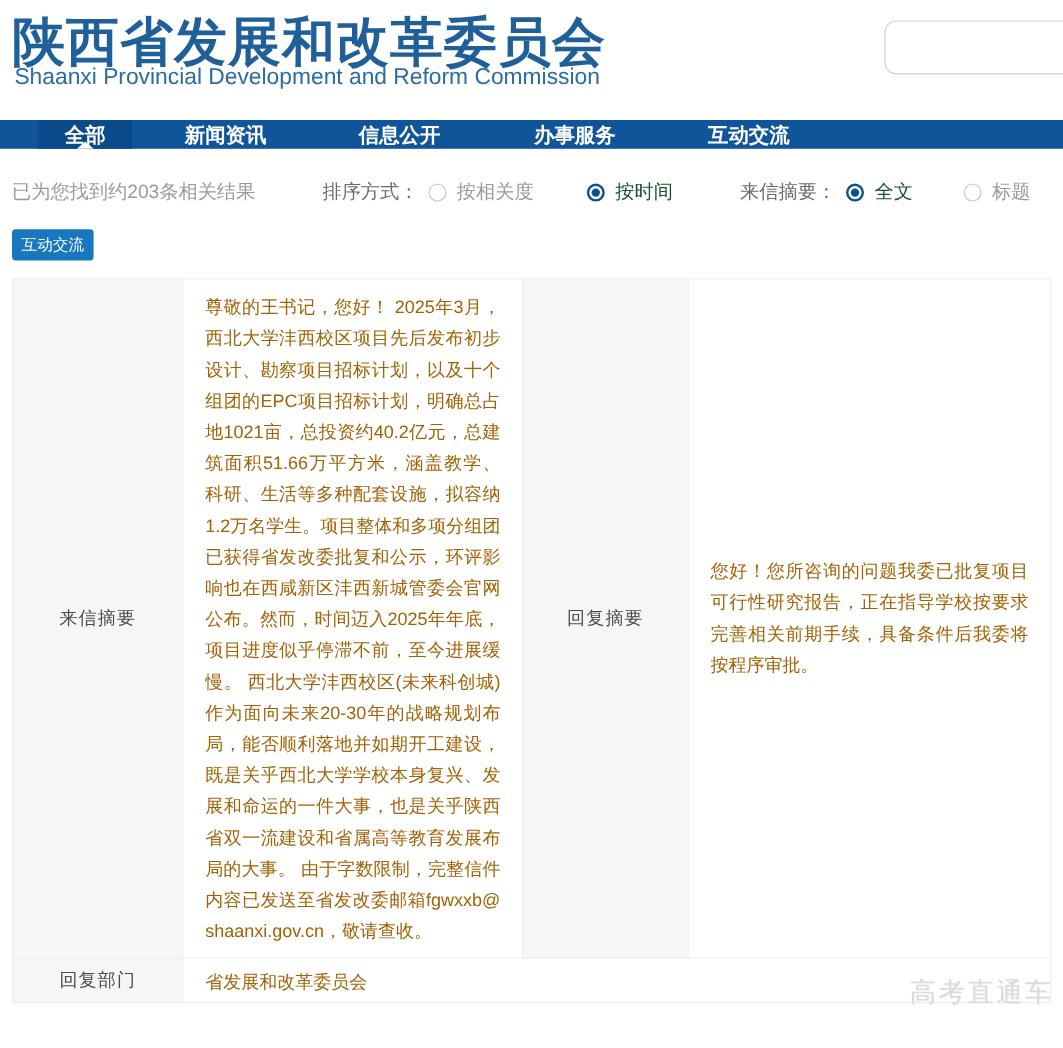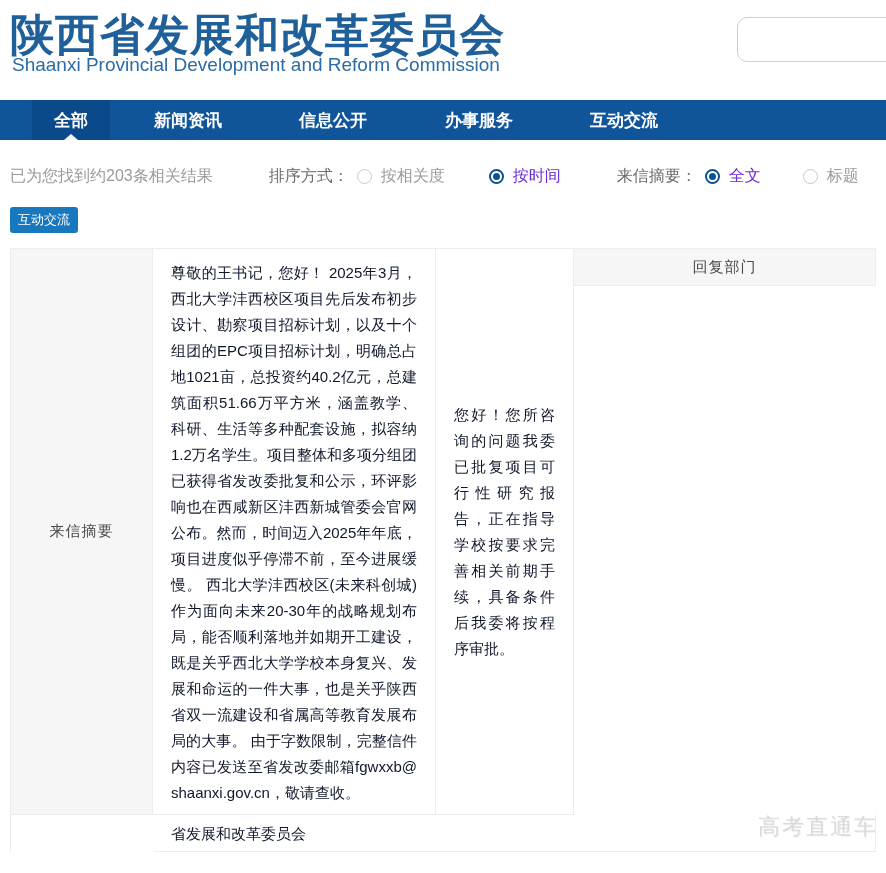--- a/index.html
+++ b/index.html
@@ -21,21 +21,21 @@
     position:absolute; left:12px; top:54px;
     font-size:19px; color:#2b6ba6;
   }
   .search-box {
     position:absolute; left:737px; top:17px; width:220px; height:45px;
     border:1px solid #cfcfcf; border-radius:10px; background:#fff;
     font-size:16px; padding:0 14px; color:#333; outline:none;
   }
 
   
-  .nav { position:relative; height:40px; background:#10559a; display:flex; align-items:stretch; }
+  .nav { position:relative; height:24px; background:#10559a; display:flex; align-items:stretch; }
   .nav-tab {
     position:relative; display:flex; align-items:center; justify-content:center;
     color:#fff; font-size:17px; font-weight:bold; cursor:pointer; padding:0 6px;
   }
   .nav-tab.t0 { width:78px; margin-left:32px; }
   .nav-tab.t1 { margin-left:38px; }
   .nav-tab.t2 { margin-left:65px; }
   .nav-tab.t3 { margin-left:65px; }
   .nav-tab.t4 { margin-left:66px; }
   .nav-tab.t5 { margin-left:65px; }
@@ -50,21 +50,21 @@
   
   .filter-row {
     display:flex; align-items:center;
     margin:21px 10px 0 10px; height:30px; font-size:16px;
   }
   .result-count { color:#9a9a9a; margin-right:56px; }
   .filter-label { color:#6b6b6b; }
   .radio-opt { display:flex; align-items:center; cursor:pointer; }
   .radio-opt .txt { margin-left:9px; }
   .radio-opt.off .txt { color:#9a9a9a; }
-  .radio-opt.on  .txt { color:#6d28d9; }
+  .radio-opt.on  .txt { color:#14532d; }
   .radio {
     width:15px; height:15px; border-radius:50%; background:#fff;
     display:flex; align-items:center; justify-content:center; flex:0 0 auto;
   }
   .radio-opt.off .radio { border:1px solid #c9c9c9; }
   .radio-opt.on  .radio { border:2px solid #0a5294; }
   .radio .dot { width:7px; height:7px; border-radius:50%; }
   .radio-opt.on .radio .dot { background:#0a5294; }
   .o-sort1 { margin-left:8px; }
   .o-sort2 { margin-left:44px; }
@@ -86,21 +86,21 @@
     margin:13px 10px 0 10px; width:866px;
     display:grid; grid-template-columns:142px 283px 138px 1fr;
     border-top:1px solid #ededed; border-left:1px solid #ededed;
     font-size:15px;
   }
   .cell { border-right:1px solid #ededed; border-bottom:1px solid #ededed; }
   .cell.label {
     background:#f6f6f6; color:#4a4a4a;
     display:flex; align-items:center; justify-content:center; letter-spacing:1px;
   }
-  .cell.content { background:#fff; color:#0f172a; padding:11px 18px 8px 18px; }
+  .cell.content { background:#fff; color:#a16207; padding:11px 18px 8px 18px; }
   .cell.content p { line-height:26px; text-align:justify; word-break:break-all; }
   .cell.reply { display:flex; align-items:center; padding-top:0; padding-bottom:0; }
   .row2-label { height:37px; }
   .row2-content { grid-column:2 / 5; display:flex; align-items:center; padding:0 18px; height:37px; }
 
   
   .watermark {
     position:absolute; right:8px; top:812px;
     font-size:22px; color:#dadada; letter-spacing:2px;
     text-shadow:1px 1px 0 #f2f2f2;
@@ -171,20 +171,21 @@
 
   <div class="result-row">
     <span class="result-badge">互动交流</span>
   </div>
 
   <div class="detail-table">
     <div class="cell label">来信摘要</div>
     <div class="cell content">
       <p>尊敬的王书记，您好！ 2025年3月，西北大学沣西校区项目先后发布初步设计、勘察项目招标计划，以及十个组团的EPC项目招标计划，明确总占地1021亩，总投资约40.2亿元，总建筑面积51.66万平方米，涵盖教学、科研、生活等多种配套设施，拟容纳1.2万名学生。项目整体和多项分组团已获得省发改委批复和公示，环评影响也在西咸新区沣西新城管委会官网公布。然而，时间迈入2025年年底，项目进度似乎停滞不前，至今进展缓慢。 西北大学沣西校区(未来科创城)作为面向未来20-30年的战略规划布局，能否顺利落地并如期开工建设，既是关乎西北大学学校本身复兴、发展和命运的一件大事，也是关乎陕西省双一流建设和省属高等教育发展布局的大事。 由于字数限制，完整信件内容已发送至省发改委邮箱fgwxxb@shaanxi.gov.cn，敬请查收。</p>
     </div>
+    <div class="cell label">回复摘要</div>
     <div class="cell content reply">
       <p>您好！您所咨询的问题我委已批复项目可行性研究报告，正在指导学校按要求完善相关前期手续，具备条件后我委将按程序审批。</p>
     </div>
     <div class="cell label row2-label">回复部门</div>
     <div class="cell content row2-content">省发展和改革委员会</div>
   </div>
 
   <div class="watermark">高考直通车</div>
 
 </div>

